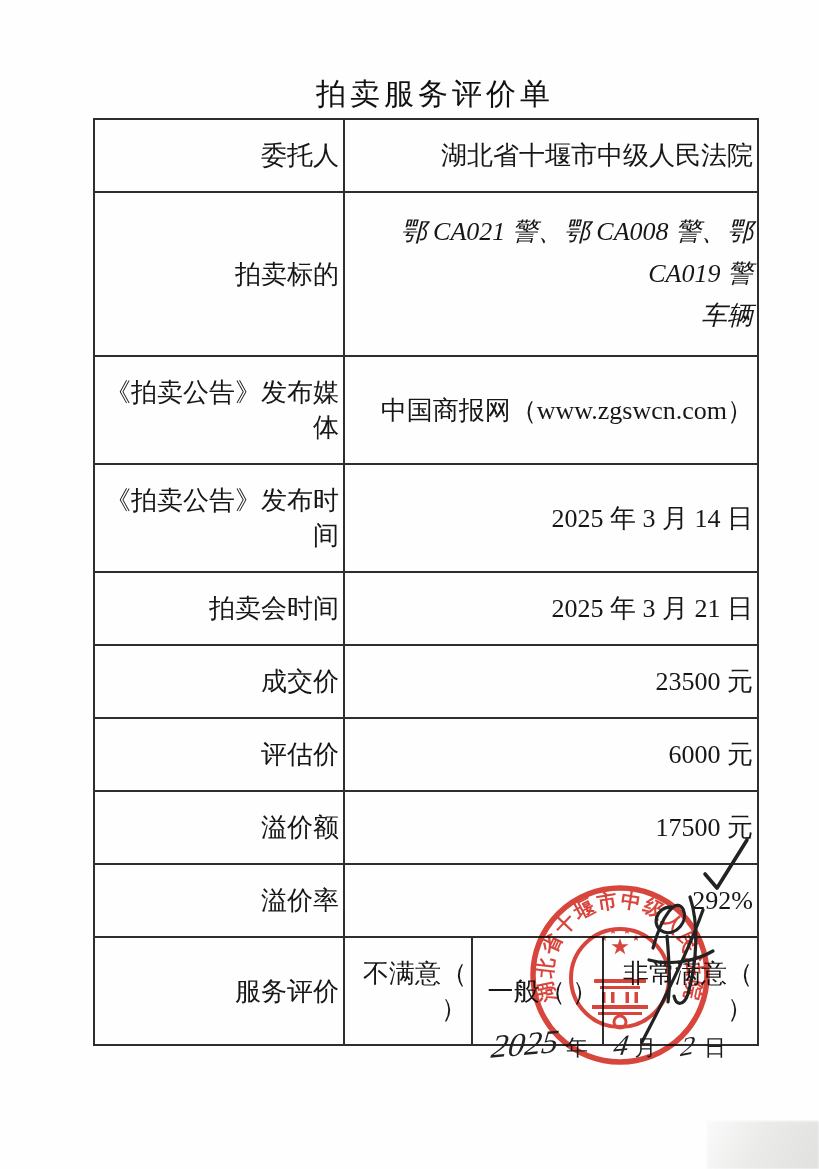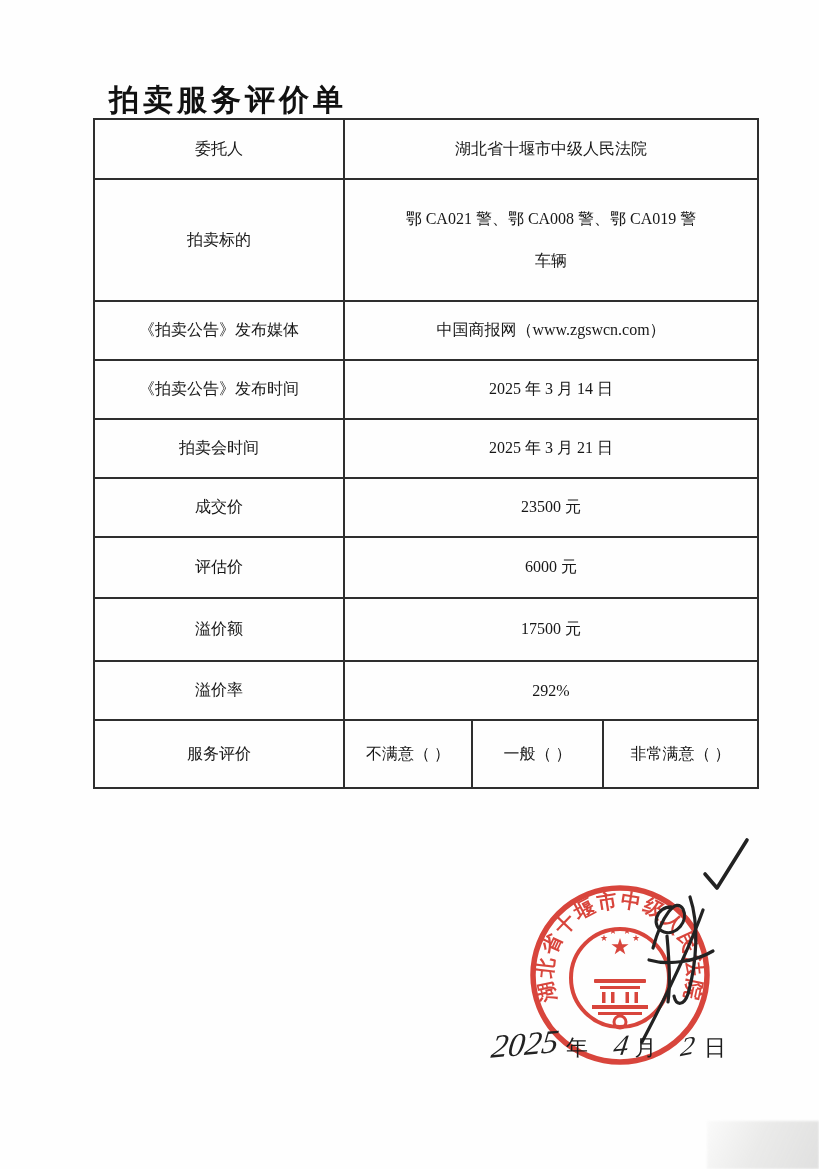--- a/index.html
+++ b/index.html
@@ -2,33 +2,33 @@
 <html><head>
 <meta charset="utf-8">
 <style>
   html,body { margin:0; padding:0; background:#ffffff; }
   .page {
     position:relative; width:819px; height:1169px; background:#fefefe;
     font-family:"Liberation Serif","DejaVu Serif",serif; color:#1c1c1c;
     overflow:hidden;
   }
   .title {
-    position:absolute; top:64px; left:93px; width:664px; margin:16px;
-    font-family:"Liberation Sans","DejaVu Sans",sans-serif;
-    font-weight:700; font-size:30px; letter-spacing:4px; color:#111;
+    position:absolute; top:64px; left:93px; width:664px; margin:10px;
+    text-align:center; font-family:"Liberation Sans","DejaVu Sans",sans-serif;
+    font-weight:400; font-size:30px; letter-spacing:4px; color:#111;
   }
   table.form {
     position:absolute; left:93px; top:118px; width:664px;
     border-collapse:collapse; table-layout:fixed;
   }
   table.form td {
-    border:2px solid #2e2e2e; text-align:center; vertical-align:middle;
-    font-size:16px; padding:18px 4px; color:#171717;
+    border:2px solid #2e2e2e; text-align:right; vertical-align:middle;
+    font-size:26px; padding:18px 4px; color:#171717;
   }
-  td.multiline { white-space:pre-line; line-height:42px; }
+  td.multiline { white-space:pre-line; line-height:42px;font-style:italic; }
   td.rating-opt { font-size:20px; }
   .rating-rel { position:relative;margin-left:20px; }
   .sig-label {
     position:absolute; left:330px; top:953px; font-size:22px;
     letter-spacing:1px; color:#1b1b1b;
   }
   .date-line {
     position:absolute; left:492px; top:1026px; display:flex;
     align-items:baseline; color:#1b1b1b;
   }

